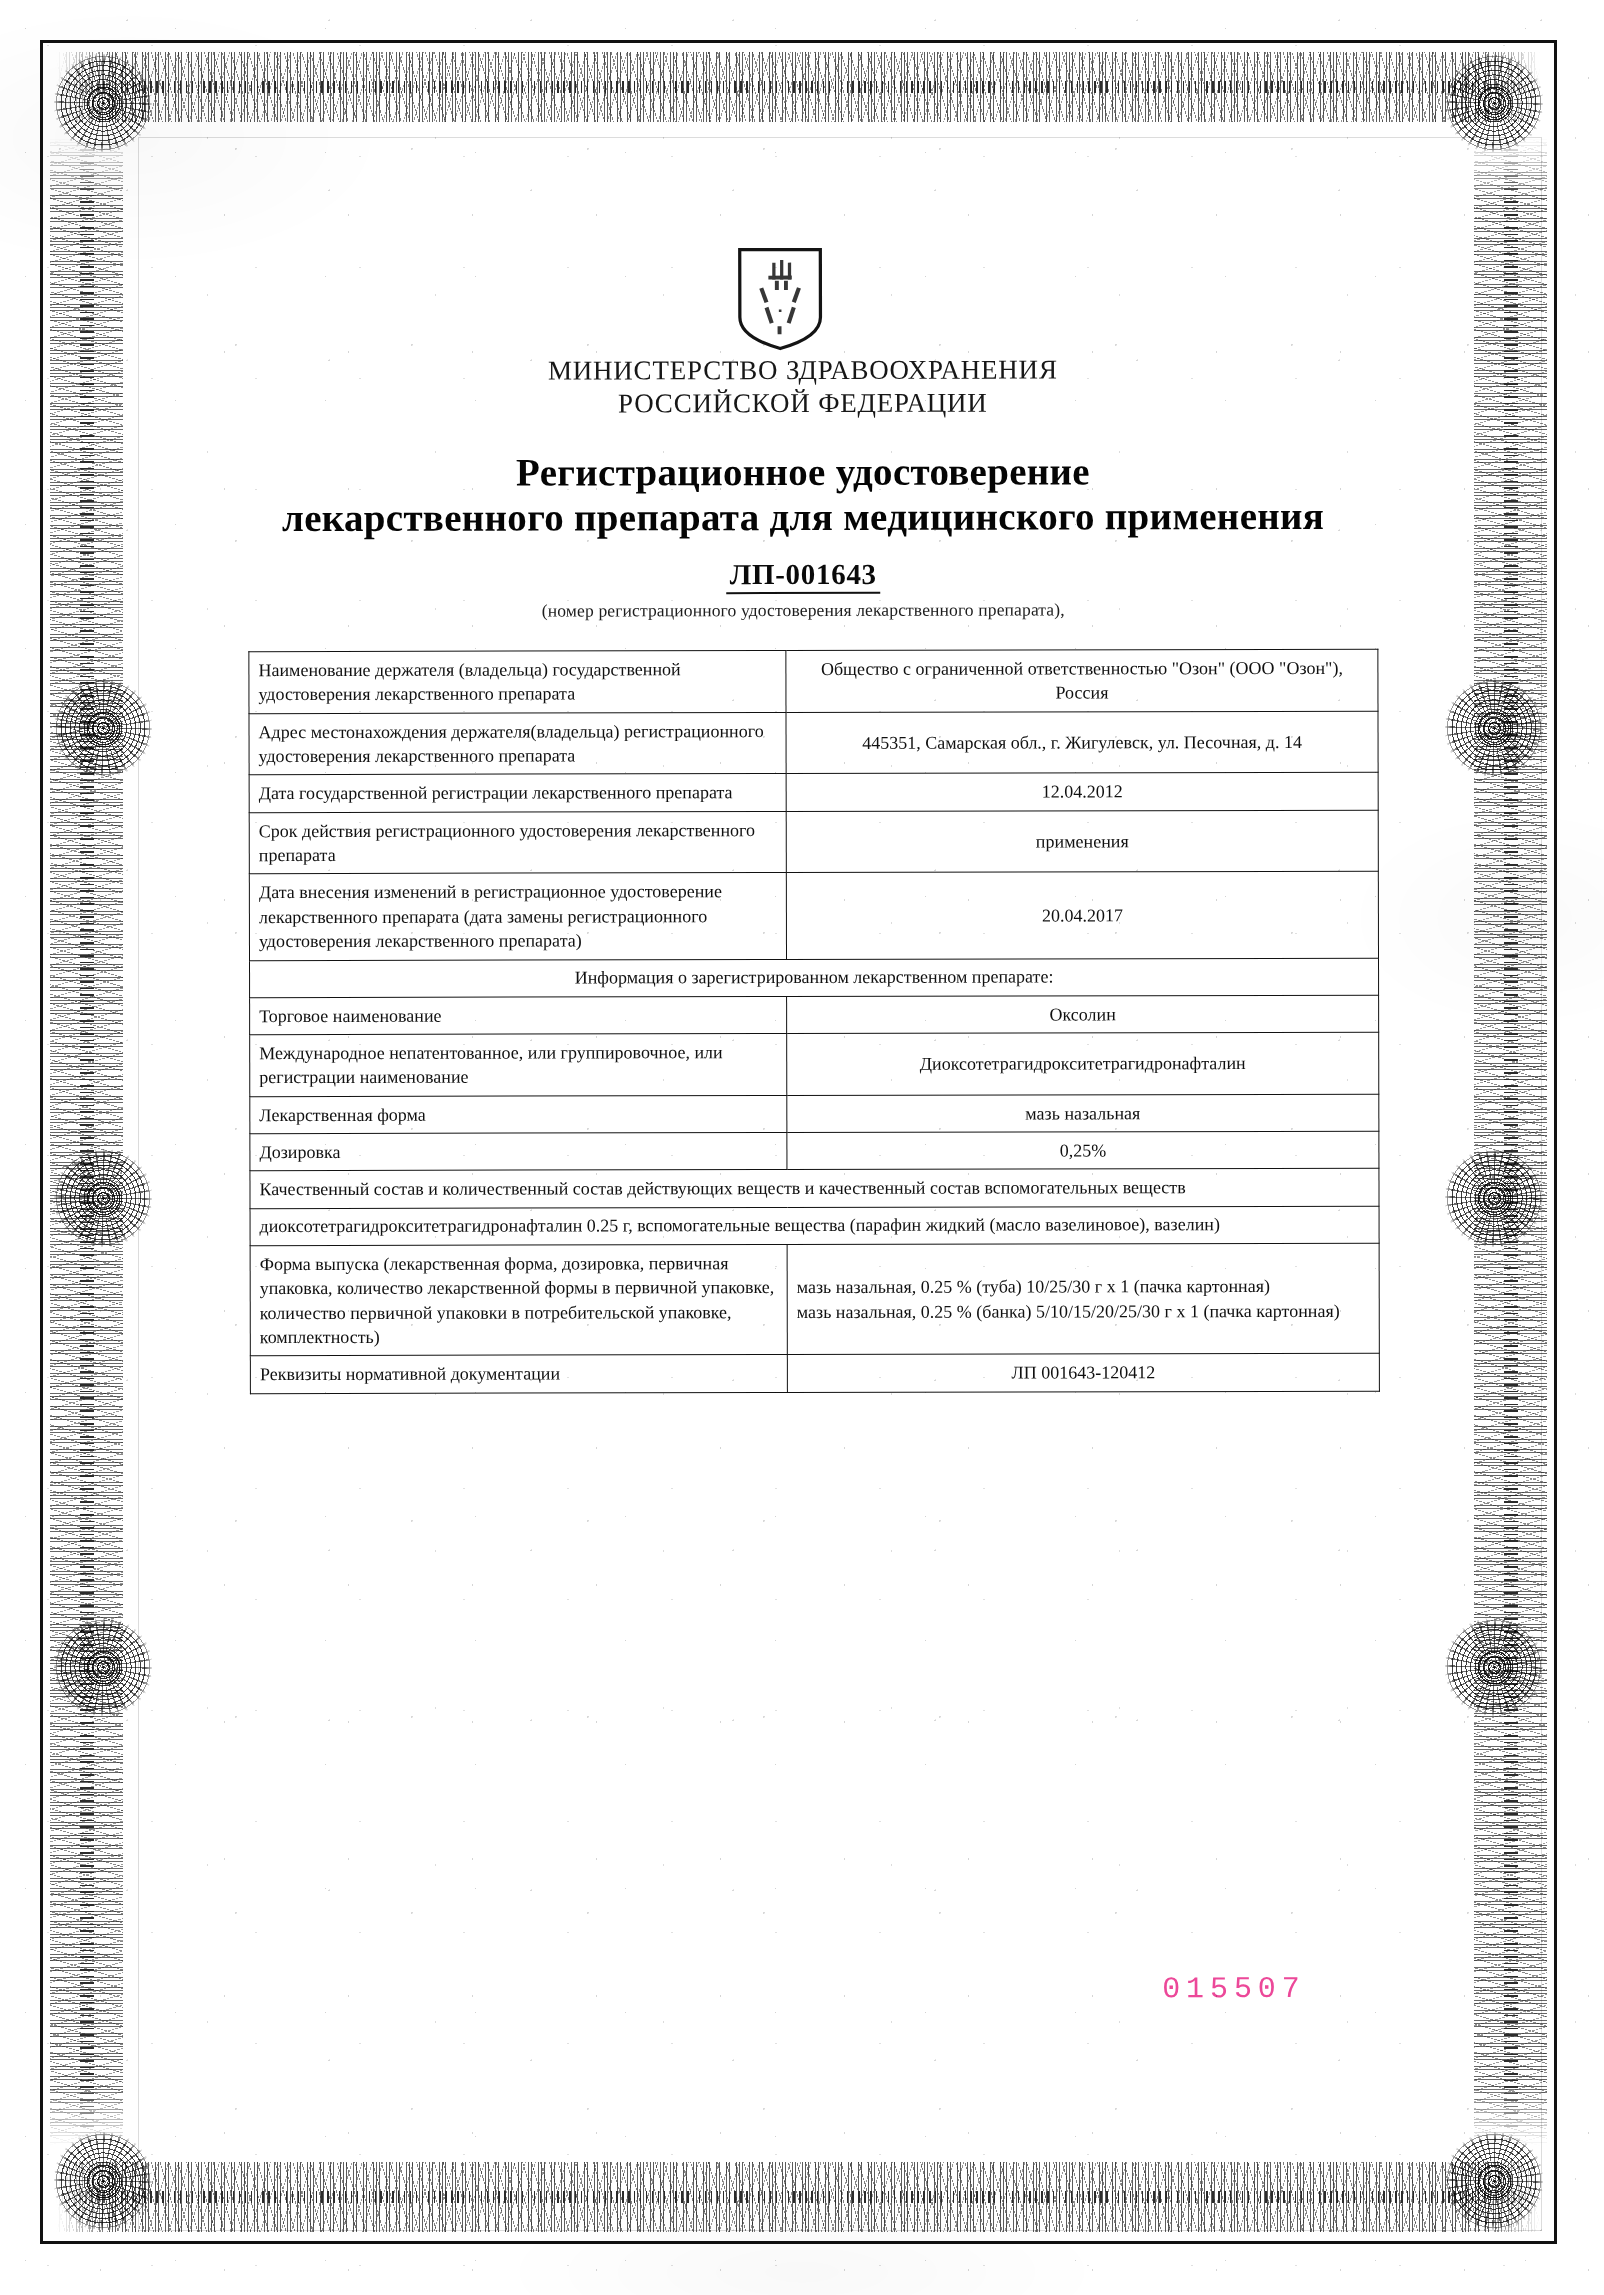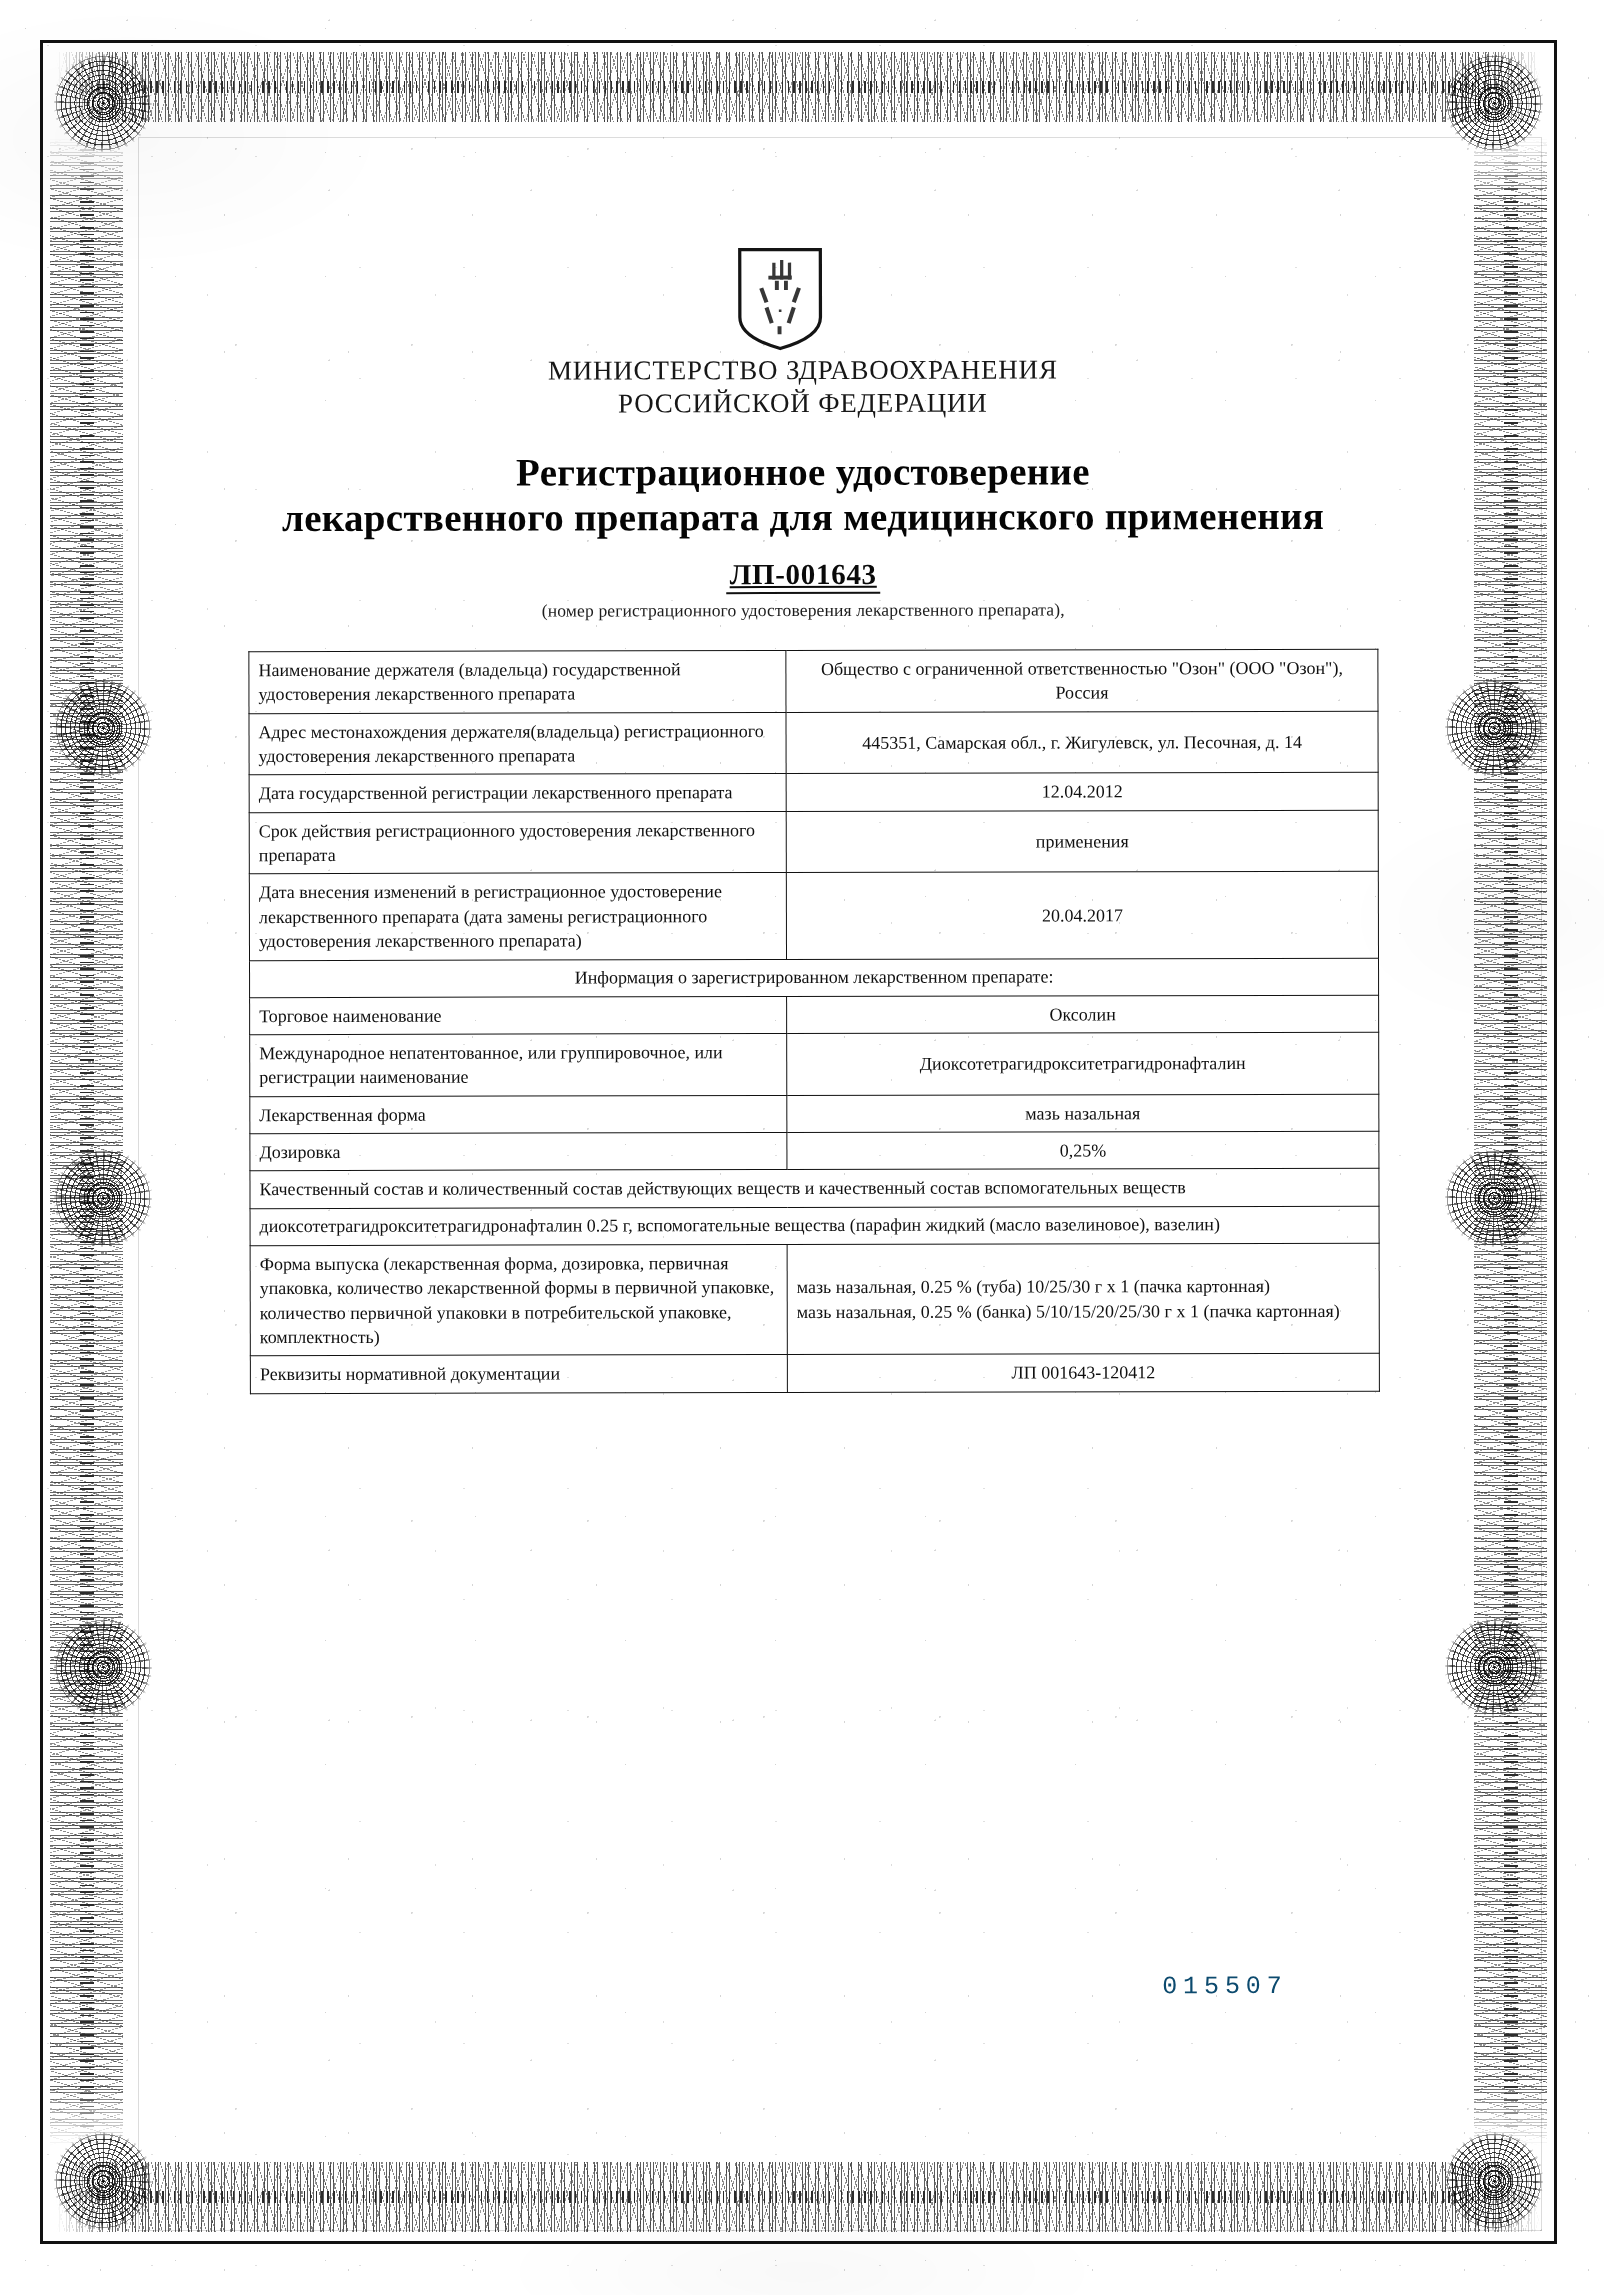--- a/index.html
+++ b/index.html
@@ -124,21 +124,21 @@
     font-weight:bold;color:#050505;
     font-family:"Liberation Serif","DejaVu Serif",serif;
   }
   #title-l1{top:449px;font-size:39px;letter-spacing:0.3px;}
   #title-l2{top:494px;font-size:39px;letter-spacing:0.3px;}
 
   #reg-number{
     position:absolute;left:0;width:1604px;top:558px;text-align:center;
     font-size:29px;font-weight:bold;letter-spacing:0.7px;color:#0a0a0a;
   }
-  #reg-number span{border-bottom:2.6px solid #111;padding:0 3.9px 2px 3.9px;text-decoration:underline;}
+  #reg-number span{border-bottom:2.6px solid #111;padding:0 3.9px 2px 3.9px;}
 
   #reg-caption{
     position:absolute;left:0;width:1604px;top:600px;text-align:center;
     font-size:17.6px;color:#1d1d1d;letter-spacing:0.1px;
   }
 
   
   #reg-table{
     position:absolute;left:247px;top:650px;width:1092px;
     border-collapse:collapse;
@@ -156,21 +156,21 @@
   td.value{width:573px;text-align:center;}
   td.value-left{text-align:left;}
   td.full{text-align:center;}
   td.full-left{text-align:left;}
   .tall{line-height:1.46;}
 
   
   #serial{
     position:absolute;left:1158px;top:1973px;
     font-family:"Liberation Mono","DejaVu Sans Mono",monospace;
-    font-size:25px;letter-spacing:5.9px;color:#0c4a6e;
+    font-size:30px;letter-spacing:5.9px;color:#ec4899;
   }
 
   
   #speckle{
     position:absolute;inset:0;pointer-events:none;opacity:.30;
     background-image:
       radial-gradient(circle at 17% 23%, rgba(0,0,0,.6) 0 0.8px, transparent 0.8px),
       radial-gradient(circle at 63% 12%, rgba(0,0,0,.5) 0 0.9px, transparent 1px),
       radial-gradient(circle at 81% 57%, rgba(0,0,0,.55) 0 0.7px, transparent 0.8px),
       radial-gradient(circle at 34% 76%, rgba(0,0,0,.5) 0 0.8px, transparent 0.9px),

